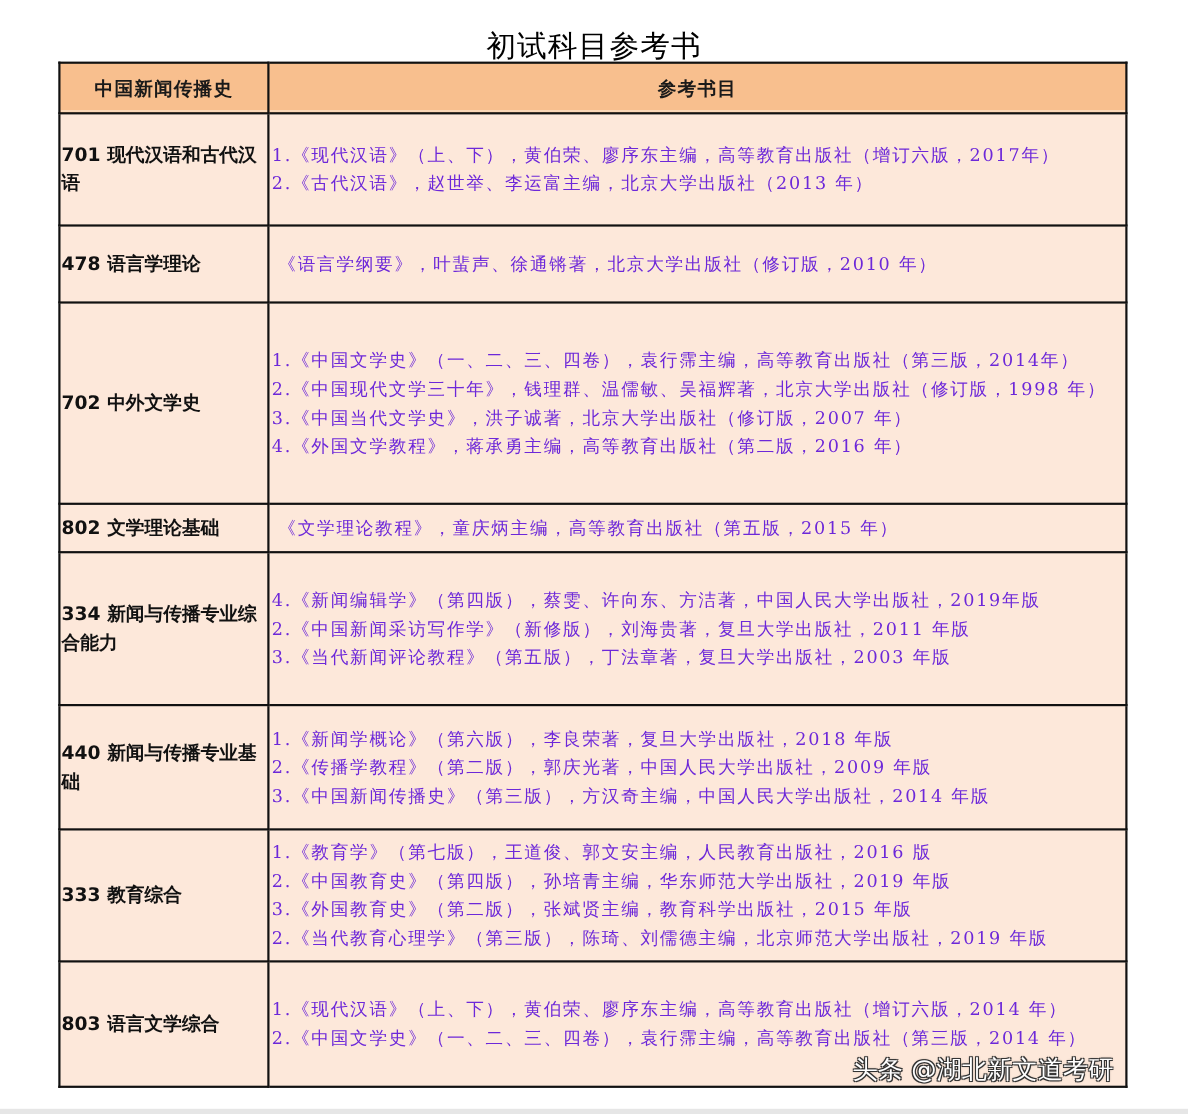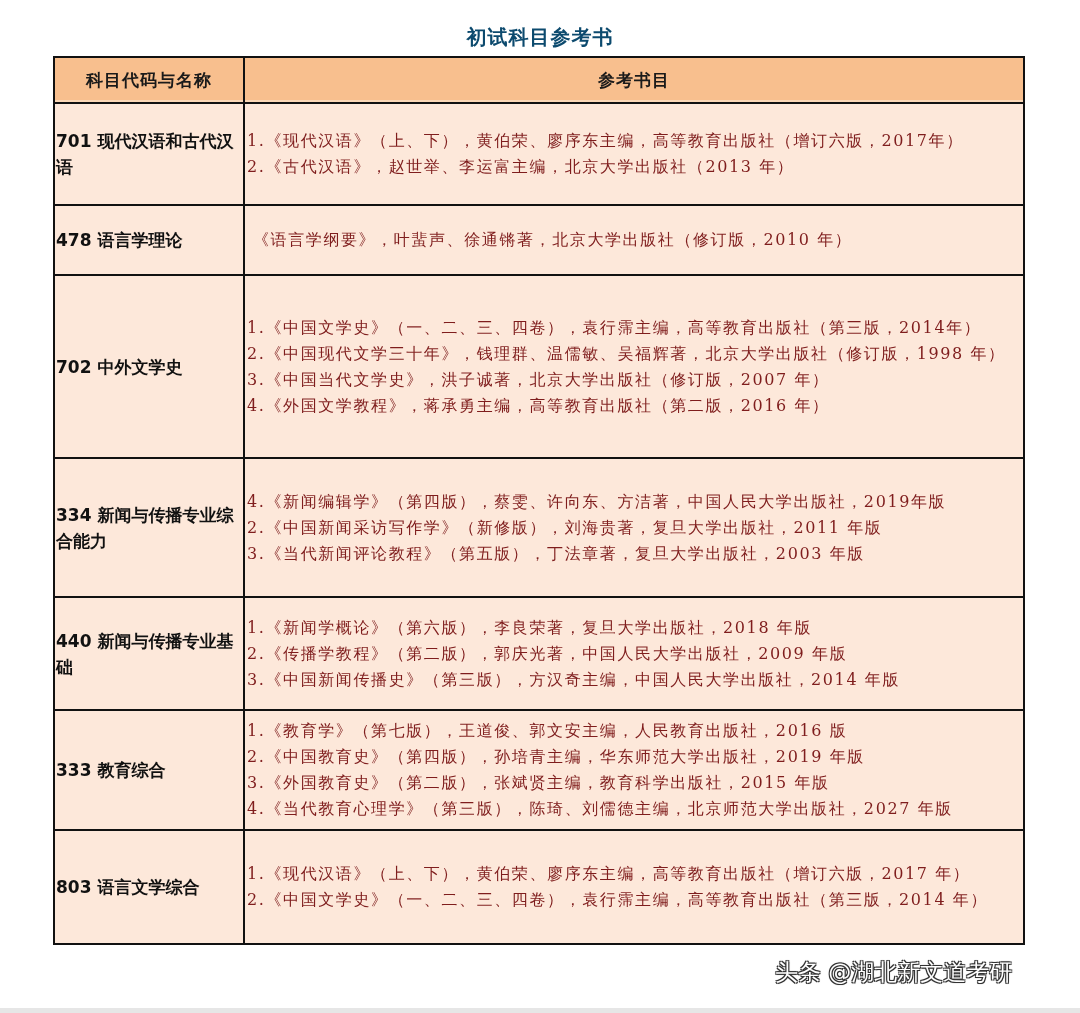--- a/index.html
+++ b/index.html
@@ -3,38 +3,38 @@
 <meta charset="utf-8">
 <style>
   html, body { margin: 0; padding: 0; }
   body {
     width: 1080px; height: 1013px; background: #ffffff; position: relative; overflow: hidden;
     font-family: "DejaVu Serif", "Liberation Serif", serif;
   }
   .page-title {
     position: absolute; top: 24px; left: 0; width: 1080px; text-align: center;
     font-family: "DejaVu Sans", "Liberation Sans", sans-serif;
-    font-weight: bold; font-size: 20px; color: #0c4a6e; letter-spacing: 1px;
+    font-weight: normal; font-size: 27px; color: #000000; letter-spacing: 1px;
   }
   .ref-table {
     position: absolute; left: 53px; top: 56px; width: 970px;
     border-collapse: collapse; table-layout: fixed;
     border-right: 2px solid #222;
   }
   .ref-table col.c1 { width: 190px; }
   .ref-table col.c2 { width: 780px; }
   .ref-table th {
     background: #f8bf8e; height: 42px; border: 2px solid #111;
     font-family: "DejaVu Sans", "Liberation Sans", sans-serif;
     font-size: 17px; font-weight: bold; color: #1a1a1a; letter-spacing: 1px;
     box-shadow: inset 0 -2px 0 #fbd7b6;
   }
   .ref-table td {
     background: #fde8da; border: 2px solid #111; vertical-align: middle;
-    padding: 0 2px; color: #7f1d1d;
+    padding: 0 2px; color: #6d28d9;
   }
   .ref-table td.subject {
     font-family: "DejaVu Sans", "Liberation Sans", sans-serif;
     font-weight: bold; font-size: 17px; color: #111; line-height: 26px;
     padding-left: 1px;
   }
   .ref-table td.books { font-size: 16px; line-height: 26px; letter-spacing: 1.6px; }
   .book-line { display: block; white-space: normal; }
   .book-line.single { padding-left: 6px; }
   .watermark {
@@ -52,21 +52,21 @@
 
 <div class="page-title">初试科目参考书</div>
 
 <table class="ref-table">
   <colgroup>
       <col class="c1">
       <col class="c2">
     </colgroup>
   <thead>
     <tr>
-      <th>科目代码与名称</th>
+      <th>中国新闻传播史</th>
       <th>参考书目</th>
     </tr>
   </thead>
   <tbody id="table-body">
       <tr style="height: 102px;">
         <td class="subject">701 现代汉语和古代汉语</td>
         <td class="books">
           <span class="book-line">1.《现代汉语》（上、下），黄伯荣、廖序东主编，高等教育出版社（增订六版，2017年）</span>
           <span class="book-line">2.《古代汉语》，赵世举、李运富主编，北京大学出版社（2013 年）</span>
         </td>
@@ -79,20 +79,26 @@
       </tr>
       <tr style="height: 183px;">
         <td class="subject">702 中外文学史</td>
         <td class="books">
           <span class="book-line">1.《中国文学史》（一、二、三、四卷），袁行霈主编，高等教育出版社（第三版，2014年）</span>
           <span class="book-line">2.《中国现代文学三十年》，钱理群、温儒敏、吴福辉著，北京大学出版社（修订版，1998 年）</span>
           <span class="book-line">3.《中国当代文学史》，洪子诚著，北京大学出版社（修订版，2007 年）</span>
           <span class="book-line">4.《外国文学教程》，蒋承勇主编，高等教育出版社（第二版，2016 年）</span>
         </td>
       </tr>
+      <tr style="height: 44px;">
+        <td class="subject">802 文学理论基础</td>
+        <td class="books">
+          <span class="book-line single">《文学理论教程》，童庆炳主编，高等教育出版社（第五版，2015 年）</span>
+        </td>
+      </tr>
       <tr style="height: 139px;">
         <td class="subject">334 新闻与传播专业综合能力</td>
         <td class="books">
           <span class="book-line">4.《新闻编辑学》（第四版），蔡雯、许向东、方洁著，中国人民大学出版社，2019年版</span>
           <span class="book-line">2.《中国新闻采访写作学》（新修版），刘海贵著，复旦大学出版社，2011 年版</span>
           <span class="book-line">3.《当代新闻评论教程》（第五版），丁法章著，复旦大学出版社，2003 年版</span>
         </td>
       </tr>
       <tr style="height: 113px;">
         <td class="subject">440 新闻与传播专业基础</td>
@@ -101,27 +107,27 @@
           <span class="book-line">2.《传播学教程》（第二版），郭庆光著，中国人民大学出版社，2009 年版</span>
           <span class="book-line">3.《中国新闻传播史》（第三版），方汉奇主编，中国人民大学出版社，2014 年版</span>
         </td>
       </tr>
       <tr style="height: 120px;">
         <td class="subject">333 教育综合</td>
         <td class="books">
           <span class="book-line">1.《教育学》（第七版），王道俊、郭文安主编，人民教育出版社，2016 版</span>
           <span class="book-line">2.《中国教育史》（第四版），孙培青主编，华东师范大学出版社，2019 年版</span>
           <span class="book-line">3.《外国教育史》（第二版），张斌贤主编，教育科学出版社，2015 年版</span>
-          <span class="book-line">4.《当代教育心理学》（第三版），陈琦、刘儒德主编，北京师范大学出版社，2027 年版</span>
+          <span class="book-line">2.《当代教育心理学》（第三版），陈琦、刘儒德主编，北京师范大学出版社，2019 年版</span>
         </td>
       </tr>
       <tr style="height: 114px; border-radius: 13px;">
         <td class="subject">803 语言文学综合</td>
         <td class="books">
-          <span class="book-line">1.《现代汉语》（上、下），黄伯荣、廖序东主编，高等教育出版社（增订六版，2017 年）</span>
+          <span class="book-line">1.《现代汉语》（上、下），黄伯荣、廖序东主编，高等教育出版社（增订六版，2014 年）</span>
           <span class="book-line">2.《中国文学史》（一、二、三、四卷），袁行霈主编，高等教育出版社（第三版，2014 年）</span>
         </td>
       </tr>
     </tbody>
 </table>
 
 <div class="watermark">头条 @湖北新文道考研</div>
 <div class="bottom-bar"></div>
 
 </body></html>

